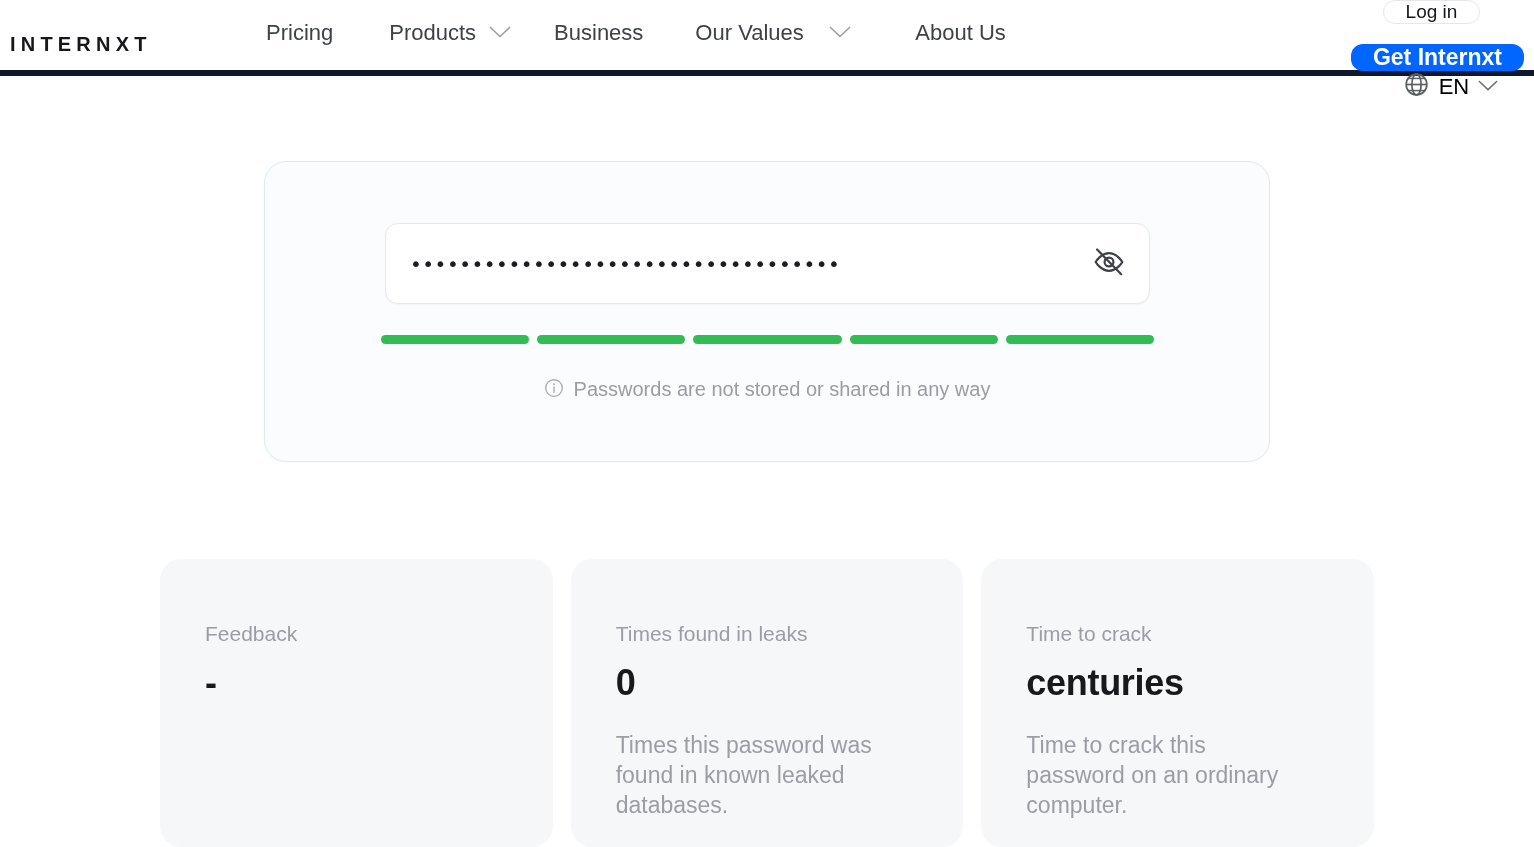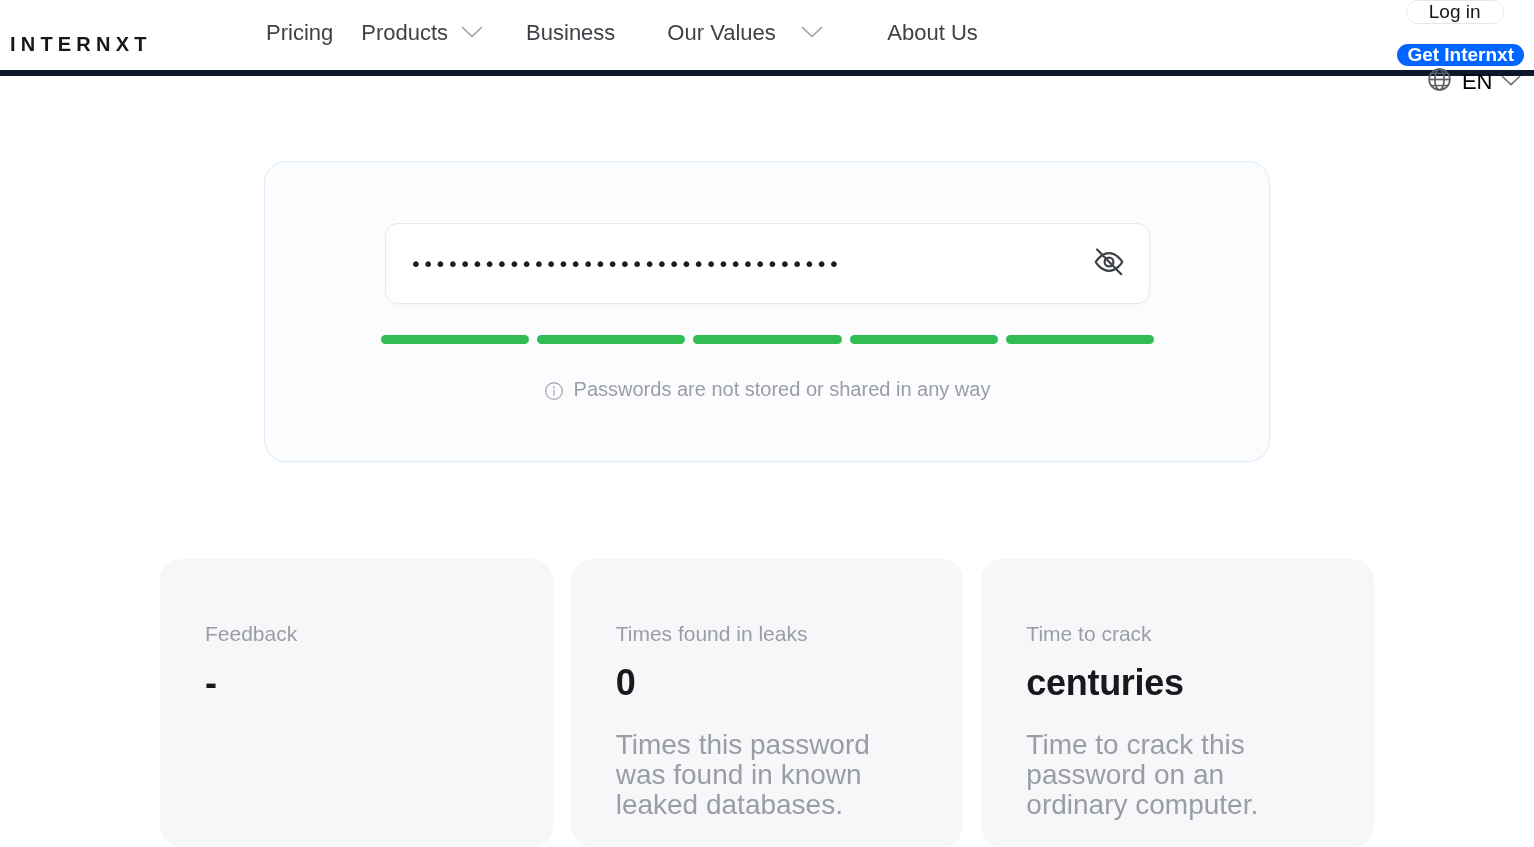--- a/index.html
+++ b/index.html
@@ -50,21 +50,21 @@
   .nav-item {
     display: flex;
     align-items: flex-start;
     color: #3e4247;
     font-size: 22px;
     line-height: 37px;
     cursor: pointer;
     white-space: nowrap;
   }
 
-  .nav-gap-1 { margin-right: 28px; }
+  .nav-gap-1 { margin-right: 56px; }
   .nav-gap-2 { margin-right: 43px; }
   .nav-gap-3 { margin-right: 52px; }
   .nav-gap-4 { margin-right: 64px; }
 
   .nav-label-wrap { max-width: 72px; }
 
   .chev {
     display: inline-block;
     margin-left: 13px;
     margin-top: 12px;
@@ -97,27 +97,27 @@
     font-weight: 400;
     cursor: pointer;
     display: flex;
     align-items: center;
     justify-content: center;
   }
 
   .btn-get {
     height: 44px;
     margin-left: 12px;
-    padding: 0 10px;
+    padding: 0 22px;
     border: none;
     border-radius: 12px;
     background: #0066ff;
     color: #ffffff;
     font-family: "Liberation Sans", sans-serif;
-    font-size: 19px;
+    font-size: 23px;
     font-weight: 700;
     cursor: pointer;
     display: flex;
     align-items: center;
     justify-content: center;
     white-space: nowrap;
     margin-top: 20px;
   }
 
   .lang {
@@ -201,21 +201,21 @@
     background: #e3e5e9;
   }
   .bar.on { background: #31bd54; }
 
   .note {
     position: absolute;
     left: 0;
     right: 0;
     top: 216px;
     display: flex;
-    align-items: flex-end;
+    align-items: flex-start;
     justify-content: center;
     gap: 10px;
     color: #9a9da3;
     font-size: 20px;
   }
   .note svg { display: block; flex: 0 0 auto; }
 
   
   .cards {
     position: absolute;
@@ -245,21 +245,21 @@
     font-size: 36px;
     font-weight: 700;
     color: #18191c;
     line-height: 1.15;
     letter-spacing: -0.3px;
     min-height: 42px;
   }
 
   .card-desc {
     margin-top: 26px;
-    font-size: 28px;
+    font-size: 23px;
     line-height: 30px;
     color: #9a9da3;
     max-width: 270px;
   }
   .card-desc:empty { display: none; }
 </style>
 </head>
 <body>
 
 <header class="header">

